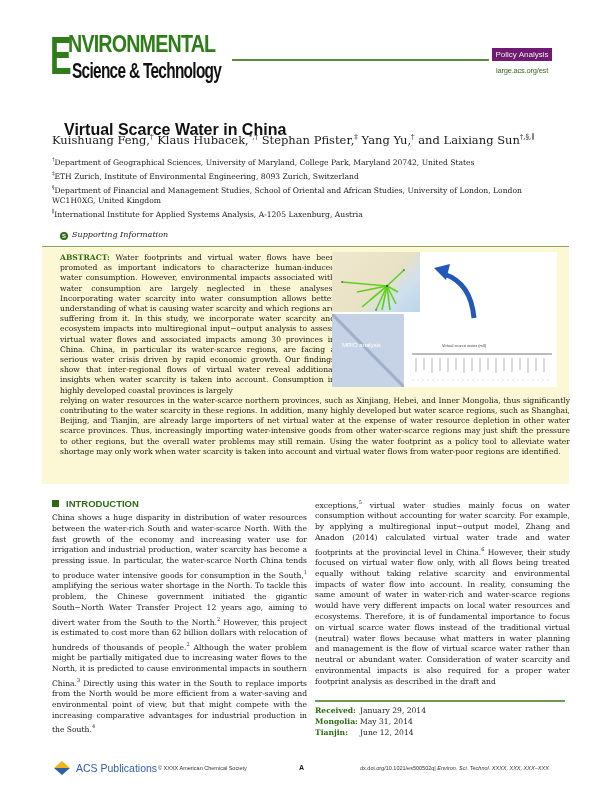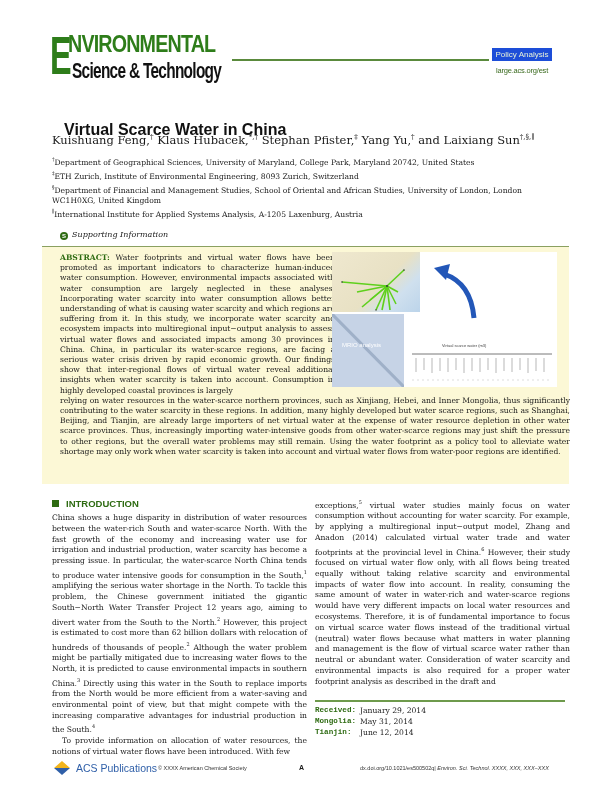--- a/index.html
+++ b/index.html
@@ -2,21 +2,21 @@
 <html><head>
 <meta charset="utf-8">
 <style>
   html, body { margin:0; padding:0; background:#fff; }
   body { width:608px; height:800px; position:relative; overflow:hidden; font-family:"DejaVu Serif", "Liberation Serif", serif; color:#1a1a1a; }
   .logo { position:absolute; left:50px; top:28px; width:175px; height:66px; }
   .logo .top { position:absolute; left:6px; top:2px; font-family:"Liberation Sans", sans-serif; font-weight:bold; color:#2e7d1a; font-size:24px; letter-spacing:-1px; transform:scaleX(0.82); transform-origin:left top; white-space:nowrap; }
   .logo .bigE { position:absolute; left:0px; top:0px; font-family:"Liberation Sans", sans-serif; font-weight:bold; color:#2e7d1a; font-size:54px; line-height:54px; transform:scaleX(0.6); transform-origin:left top; }
   .logo .bottom { position:absolute; left:22px; top:30px; font-family:"Liberation Sans", sans-serif; font-weight:bold; color:#111; font-size:22px; letter-spacing:-1px; transform:scaleX(0.7); transform-origin:left top; white-space:nowrap; }
   .header-rule { position:absolute; left:232px; top:59px; width:257px; height:2px; background:#5a8a3c; }
-  .section-badge { position:absolute; left:492px; top:48px; width:60px; height:13px; background:#1d4ed8; color:#e8f2d8; font-family:"Liberation Sans", sans-serif; font-size:8px; line-height:13px; text-align:center; }
+  .section-badge { position:absolute; left:492px; top:48px; width:60px; height:13px; background:#701a75; color:#e8f2d8; font-family:"Liberation Sans", sans-serif; font-size:8px; line-height:13px; text-align:center; }
   .journal-url { position:absolute; left:496px; top:66px; font-family:"Liberation Sans", sans-serif; font-size:7.5px; color:#3a6a1e; letter-spacing:-0.2px; }
   .title { position:absolute; left:52px; top:109px; font-family:"Liberation Sans", sans-serif; font-weight:bold; font-size:16px; color:#111; }
   .authors { position:absolute; left:52px; top:133px; font-size:11.5px; white-space:nowrap; }
   .authors sup { font-size:7px; }
   .affil { position:absolute; left:52px; font-size:7.6px; line-height:10px; width:510px; }
   .affil sup { font-size:5px; }
   .si { position:absolute; left:60px; top:230px; font-size:8px; font-style:italic; }
   .si .dot { display:inline-block; width:8px; height:8px; border-radius:50%; background:#2e6b12; color:#fff; font-size:6px; line-height:8px; text-align:center; font-style:normal; margin-right:4px; vertical-align:-1px; font-family:"Liberation Sans", sans-serif; font-weight:bold; }
   .abstract-box { position:absolute; left:42px; top:246px; width:527px; height:237px; background:#fcf8d6; border-top:1.5px solid #8aa060; }
   .abstract-text { position:absolute; left:60px; top:253px; width:510px; font-size:7.6px; line-height:10.2px; text-align:justify; }
@@ -29,21 +29,21 @@
   .toc .chart { position:absolute; left:80px; top:94px; width:140px; height:40px; }
   .toc .chart-title { position:absolute; left:110px; top:91px; font-family:"Liberation Sans", sans-serif; font-size:4px; color:#444; }
   .section-head { position:absolute; left:52px; top:498px; font-family:"Liberation Sans", sans-serif; font-weight:bold; color:#2e6b12; font-size:9.5px; }
   .section-head .sq { display:inline-block; width:7px; height:7px; background:#2e6b12; margin-right:7px; }
   .col { position:absolute; font-size:7.6px; line-height:10.8px; text-align:justify; width:255px; }
   .col sup { font-size:5px; }
   .col .indent { text-indent:10px; display:block; }
   .date-rule { position:absolute; left:315px; top:700px; width:250px; height:2px; background:#6e9a4c; }
   .dates { position:absolute; left:315px; top:705px; font-size:7.6px; line-height:11px; }
   .dates .row { display:flex; }
-  .dates .k { width:45px; color:#2e6b12; font-weight:bold;font-family:Liberation Mono, monospace; }
+  .dates .k { width:45px; color:#2e6b12; font-weight:bold; }
   .footer { position:absolute; top:761px; left:0; width:608px; height:20px; font-family:"Liberation Sans", sans-serif; }
   .acs { position:absolute; left:52px; top:0; display:flex; align-items:center; }
   .acs-logo { width:20px; height:14px; position:relative; margin-right:4px; }
   .acs-logo .a { position:absolute; left:2px; top:0; width:0; height:0; border-left:8px solid transparent; border-right:8px solid transparent; border-bottom:7px solid #f2b41c; }
   .acs-logo .b { position:absolute; left:2px; top:7px; width:0; height:0; border-left:8px solid transparent; border-right:8px solid transparent; border-top:7px solid #2f5fa8; }
   .acs-text { color:#2f5fa8; font-size:10.5px; }
   .copyright { position:absolute; left:158px; top:4px; font-size:5.5px; color:#333; }
   .page-letter { position:absolute; left:299px; top:3px; font-size:7px; font-weight:bold; }
   .doi { position:absolute; left:360px; top:4px; font-size:5.5px; color:#333; }
   .doi i { font-style:italic; }
@@ -140,21 +140,20 @@
         <line x1="132" y1="12" x2="132" y2="26"></line>
     </g>
     <line x1="0" y1="34" x2="140" y2="34" stroke="#bbb" stroke-width="0.5" stroke-dasharray="2,3"></line>
   </svg>
 </div>
 
 <div class="section-head"><span class="sq"></span><span>INTRODUCTION</span></div>
 
 <div class="col" style="left:52px; top:513px;">
   <span>China shows a huge disparity in distribution of water resources between the water-rich South and water-scarce North. With the fast growth of the economy and increasing water use for irrigation and industrial production, water scarcity has become a pressing issue. In particular, the water-scarce North China tends to produce water intensive goods for consumption in the South,</span><sup>1</sup><span> amplifying the serious water shortage in the North. To tackle this problem, the Chinese government initiated the gigantic South−North Water Transfer Project 12 years ago, aiming to divert water from the South to the North.</span><sup>2</sup><span> However, this project is estimated to cost more than 62 billion dollars with relocation of hundreds of thousands of people.</span><sup>2</sup><span> Although the water problem might be partially mitigated due to increasing water flows to the North, it is predicted to cause environmental impacts in southern China.</span><sup>3</sup><span> Directly using this water in the South to replace imports from the North would be more efficient from a water-saving and environmental point of view, but that might compete with the increasing comparative advantages for industrial production in the South.</span><sup>4</sup>
-  <span class="indent">To provide information on allocation of water resources, the notions of virtual water flows have been introduced. With few</span>
 </div>
 
 <div class="col" style="left:315px; top:497px;">
   <span>exceptions,</span><sup>5</sup><span> virtual water studies mainly focus on water consumption without accounting for water scarcity. For example, by applying a multiregional input−output model, Zhang and Anadon (2014) calculated virtual water trade and water footprints at the provincial level in China.</span><sup>6</sup><span> However, their study focused on virtual water flow only, with all flows being treated equally without taking relative scarcity and environmental impacts of water flow into account. In reality, consuming the same amount of water in water-rich and water-scarce regions would have very different impacts on local water resources and ecosystems. Therefore, it is of fundamental importance to focus on virtual scarce water flows instead of the traditional virtual (neutral) water flows because what matters in water planning and management is the flow of virtual scarce water rather than neutral or abundant water. Consideration of water scarcity and environmental impacts is also required for a proper water footprint analysis as described in the draft and</span>
 </div>
 
 <div class="date-rule"></div>
 <div class="dates">
   <div class="row">
       <span class="k">Received:</span>

